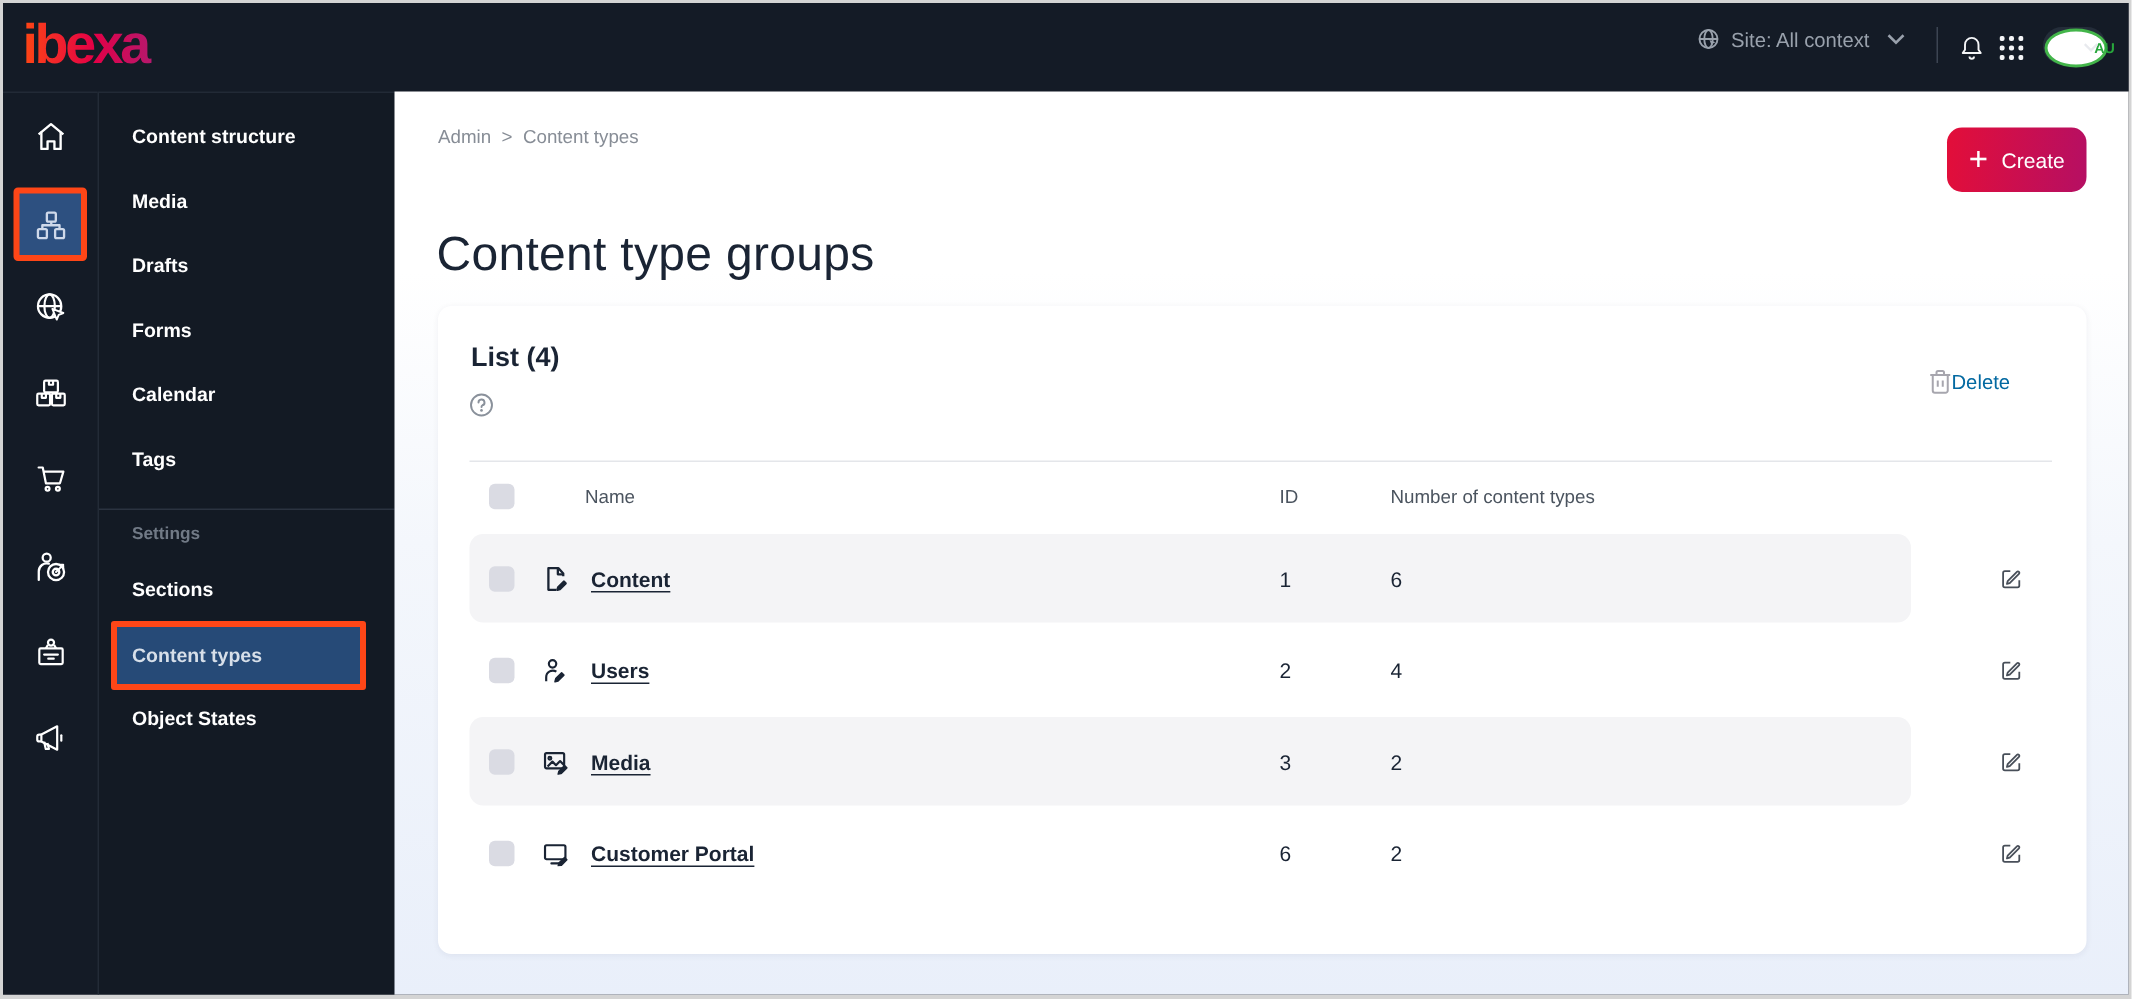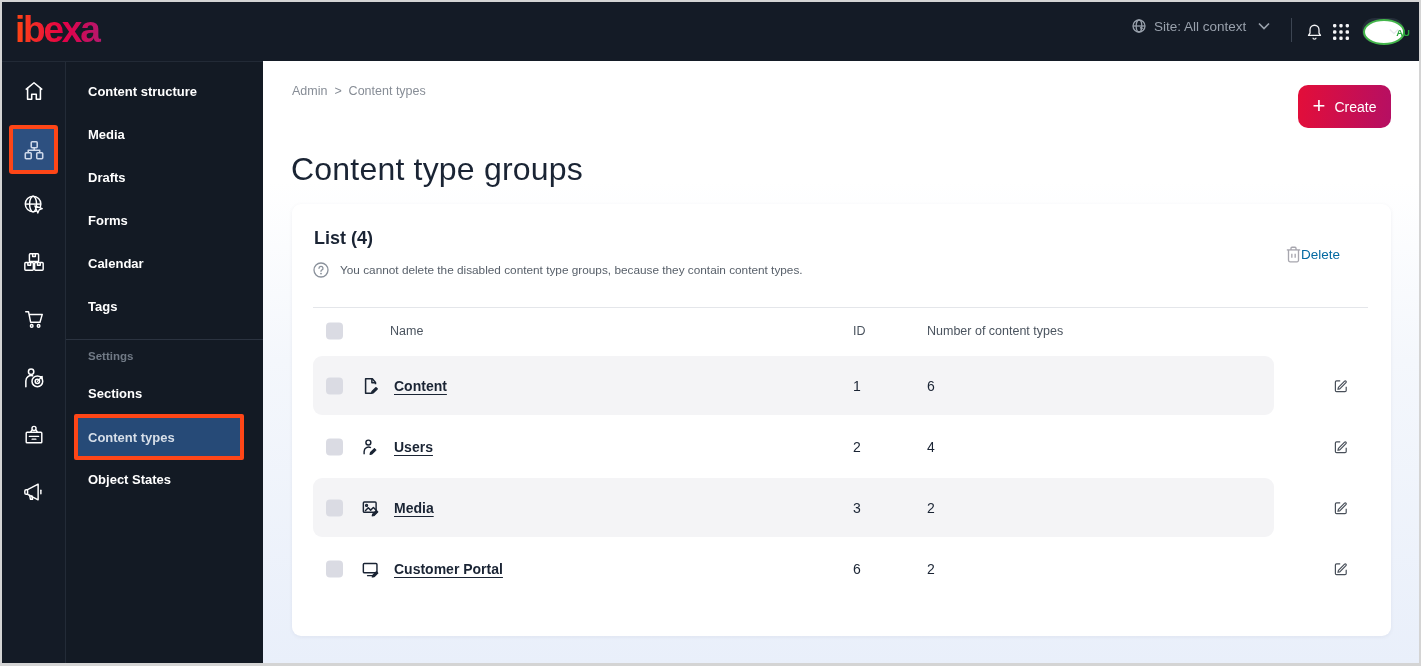--- a/index.html
+++ b/index.html
@@ -189,21 +189,20 @@
     <h1>Content type groups</h1>
 
     <div class="card">
       <h2>List (4)</h2>
       <div class="tip">
         <svg width="16" height="16" viewBox="0 0 16 16" fill="none" stroke="#8a919b" stroke-width="1.3">
           <circle cx="8" cy="8" r="7"></circle>
           <path d="M6 6.3 a2 2 0 1 1 2.6 1.9 c-0.5 0.2 -0.6 0.5 -0.6 1.1" stroke-linecap="round"></path>
           <circle cx="8" cy="11.6" r="0.9" fill="#8a919b" stroke="none"></circle>
         </svg>
-        <span class="msg">You cannot delete the disabled content type groups, because they contain content types.</span>
       </div>
       <div class="delete">
         <svg width="15" height="17" viewBox="0 0 18 20" fill="none" stroke="#a7a6ae" stroke-width="1.6">
           <path d="M1 4.5 H17"></path>
           <path d="M6 4.5 V2.5 a1.2 1.2 0 0 1 1.2-1.2 h3.6 a1.2 1.2 0 0 1 1.2 1.2 V4.5"></path>
           <path d="M3 4.5 V17 a1.8 1.8 0 0 0 1.8 1.8 h8.4 a1.8 1.8 0 0 0 1.8-1.8 V4.5"></path>
           <path d="M7 9 v5 M11 9 v5"></path>
         </svg>
         <span>Delete</span>
       </div>

